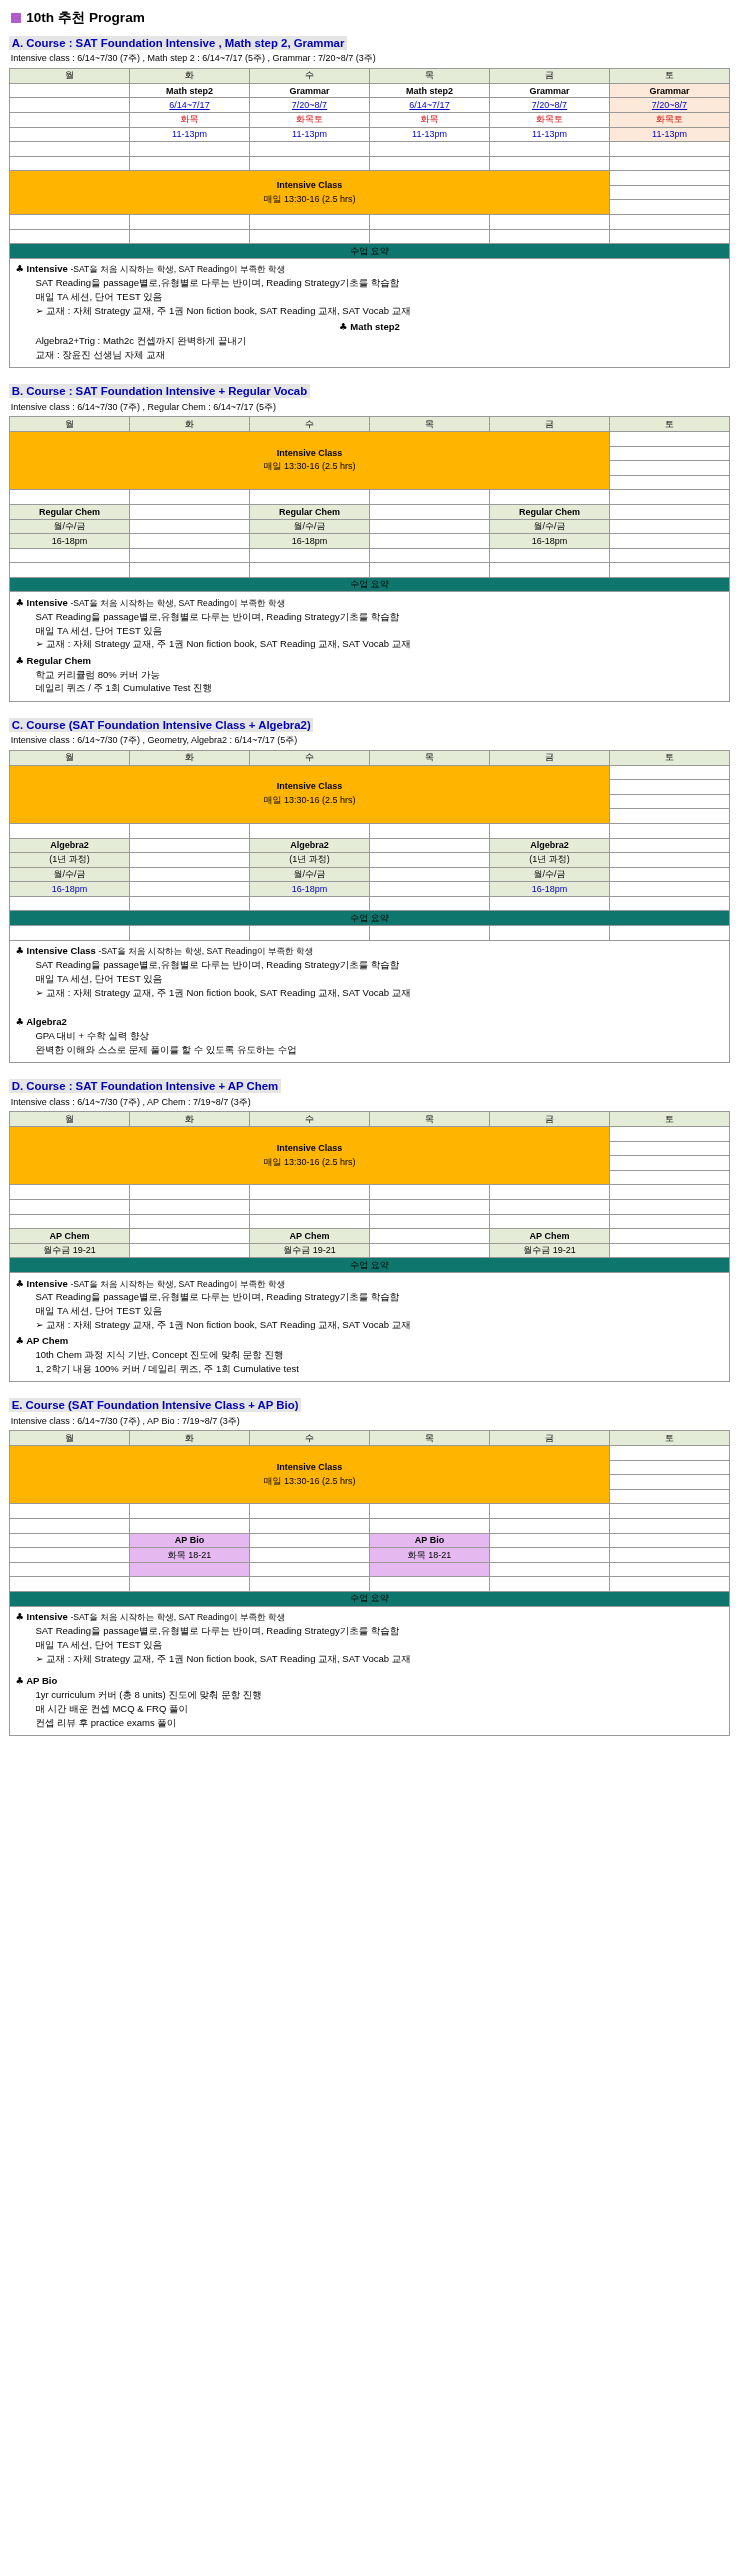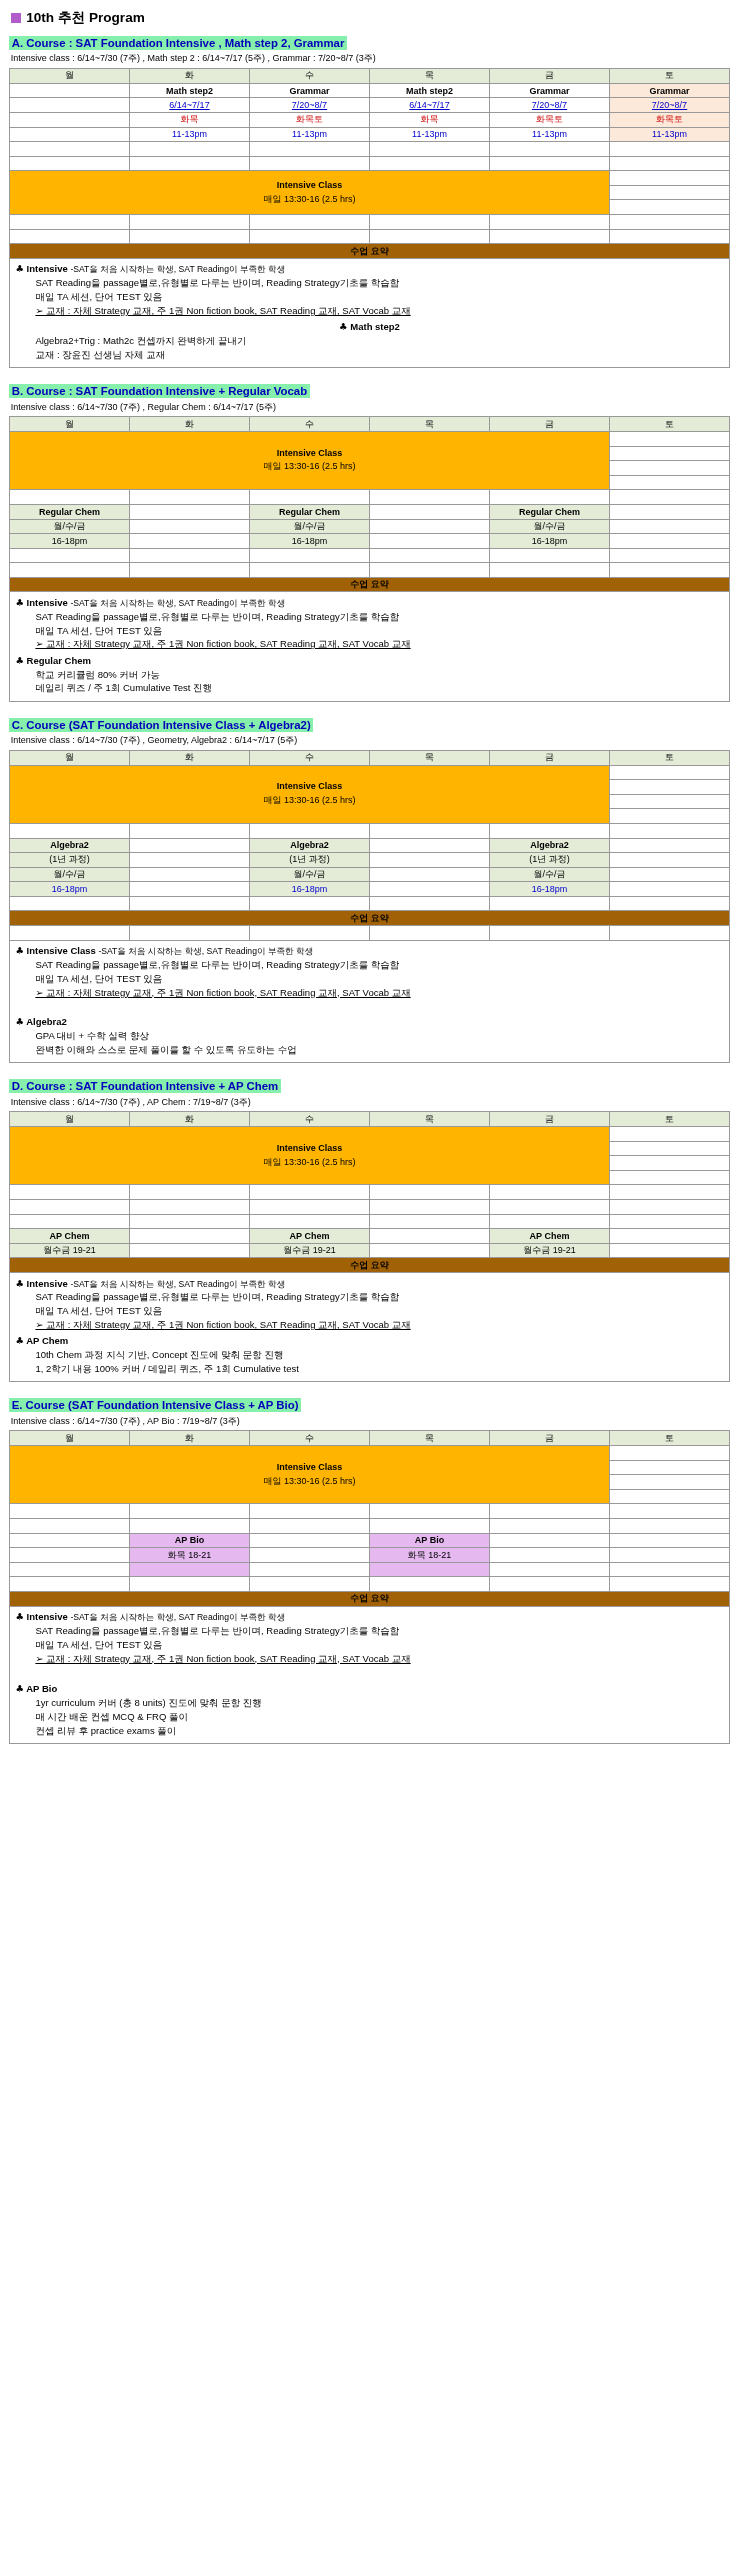--- a/index.html
+++ b/index.html
@@ -7,39 +7,39 @@
     width:739px;
     font-family:"Liberation Sans", sans-serif;
     font-size:10px;
     color:#000000;
     -webkit-font-smoothing:none;
   }
   .page{width:739px;padding:5.4px 9px 18px 9px;box-sizing:border-box;}
   .doc-title{font-size:13.6px;font-weight:bold;margin:3.6px 0 9px 1.8px;display:flex;align-items:center;gap:5.4px;}
   .doc-title .sq{display:inline-block;width:10px;height:10px;background:#b05ccb;}
   .section{margin-bottom:16.3px;}
-  .sec-head{background:#86efac;font-weight:bold;font-size:11.4px;color:#0000bb;display:inline-block;padding:0.9px 2.7px;}
+  .sec-head{background:#e5e5e5;font-weight:bold;font-size:11.4px;color:#0000bb;display:inline-block;padding:0.9px 2.7px;}
   .sec-sub{font-size:9px;margin:2.7px 0 2.7px 1.8px;}
   table.grid{border-collapse:collapse;width:721px;table-layout:fixed;}
   table.grid td, table.grid th{border:0.9px solid #999999;padding:0;font-size:9px;text-align:center;vertical-align:middle;height:13.6px;}
   .dayhead td{background:#e4ecd8;font-weight:normal;height:14.5px;font-size:9.5px;}
   .wk-title{font-weight:bold;font-size:9px;}
   .date-blue{color:#0000cc;text-decoration:underline;font-size:9px;}
   .sub-red{color:#cc0000;font-size:8.6px;}
   .time-b{color:#0000cc;font-size:9px;}
   .peach{background:#fde9d9;}
   .orange-big{background:#ffb400;font-weight:bold;font-size:10.4px;color:#000;}
   .green{background:#e4ecd8;}
   .violet{background:#e5b8f0;}
-  .summary-bar{background:#a16207;font-weight:bold;font-size:10px;height:15.4px;}
+  .summary-bar{background:#0f766e;font-weight:normal;font-size:10px;height:15.4px;}
   .notes{border:0.9px solid #999999;border-top:none;width:721px;box-sizing:border-box;padding:3.6px 5.4px 5.4px 5.4px;font-size:9.5px;line-height:1.45;}
   .note-h{font-weight:bold;}
   .note-h .clb{font-family:"DejaVu Sans", sans-serif;}
   .note-line{margin-left:20px;}
-  .note-line.arrow{margin-left:20px;text-decoration:underline;}
+  .note-line.arrow{margin-left:20px;}
 </style>
 </head>
 <body>
 
 <div class="page">
 
   <div class="doc-title">
     <span class="sq"></span>
     <span>10th 추천 Program</span>
   </div>
@@ -586,21 +586,21 @@
       </table>
     <div class="notes">
       <div class="note-h">
         <span class="clb">♣</span>
         <span>Intensive</span>
         <span style="font-weight:normal;font-size:8.6px;">-SAT을 처음 시작하는 학생, SAT Reading이 부족한 학생</span>
       </div>
       <div class="note-line">SAT Reading을 passage별로,유형별로 다루는 반이며, Reading Strategy기초를 학습함</div>
       <div class="note-line">매일 TA 세션, 단어 TEST 있음</div>
       <div class="note-line arrow">➢ 교재 : 자체 Strategy 교재, 주 1권 Non fiction book, SAT Reading 교재, SAT Vocab 교재</div>
-      <div class="note-h" style="margin-top:17px;">
+      <div class="note-h" style="margin-top:9px;">
         <span class="clb">♣</span>
         <span>AP Bio</span>
       </div>
       <div class="note-line">1yr curriculum 커버 (총 8 units) 진도에 맞춰 문항 진행</div>
       <div class="note-line">매 시간 배운 컨셉 MCQ &amp; FRQ 풀이</div>
       <div class="note-line">컨셉 리뷰 후 practice exams 풀이</div>
     </div>
   </div>
 
 </div>

